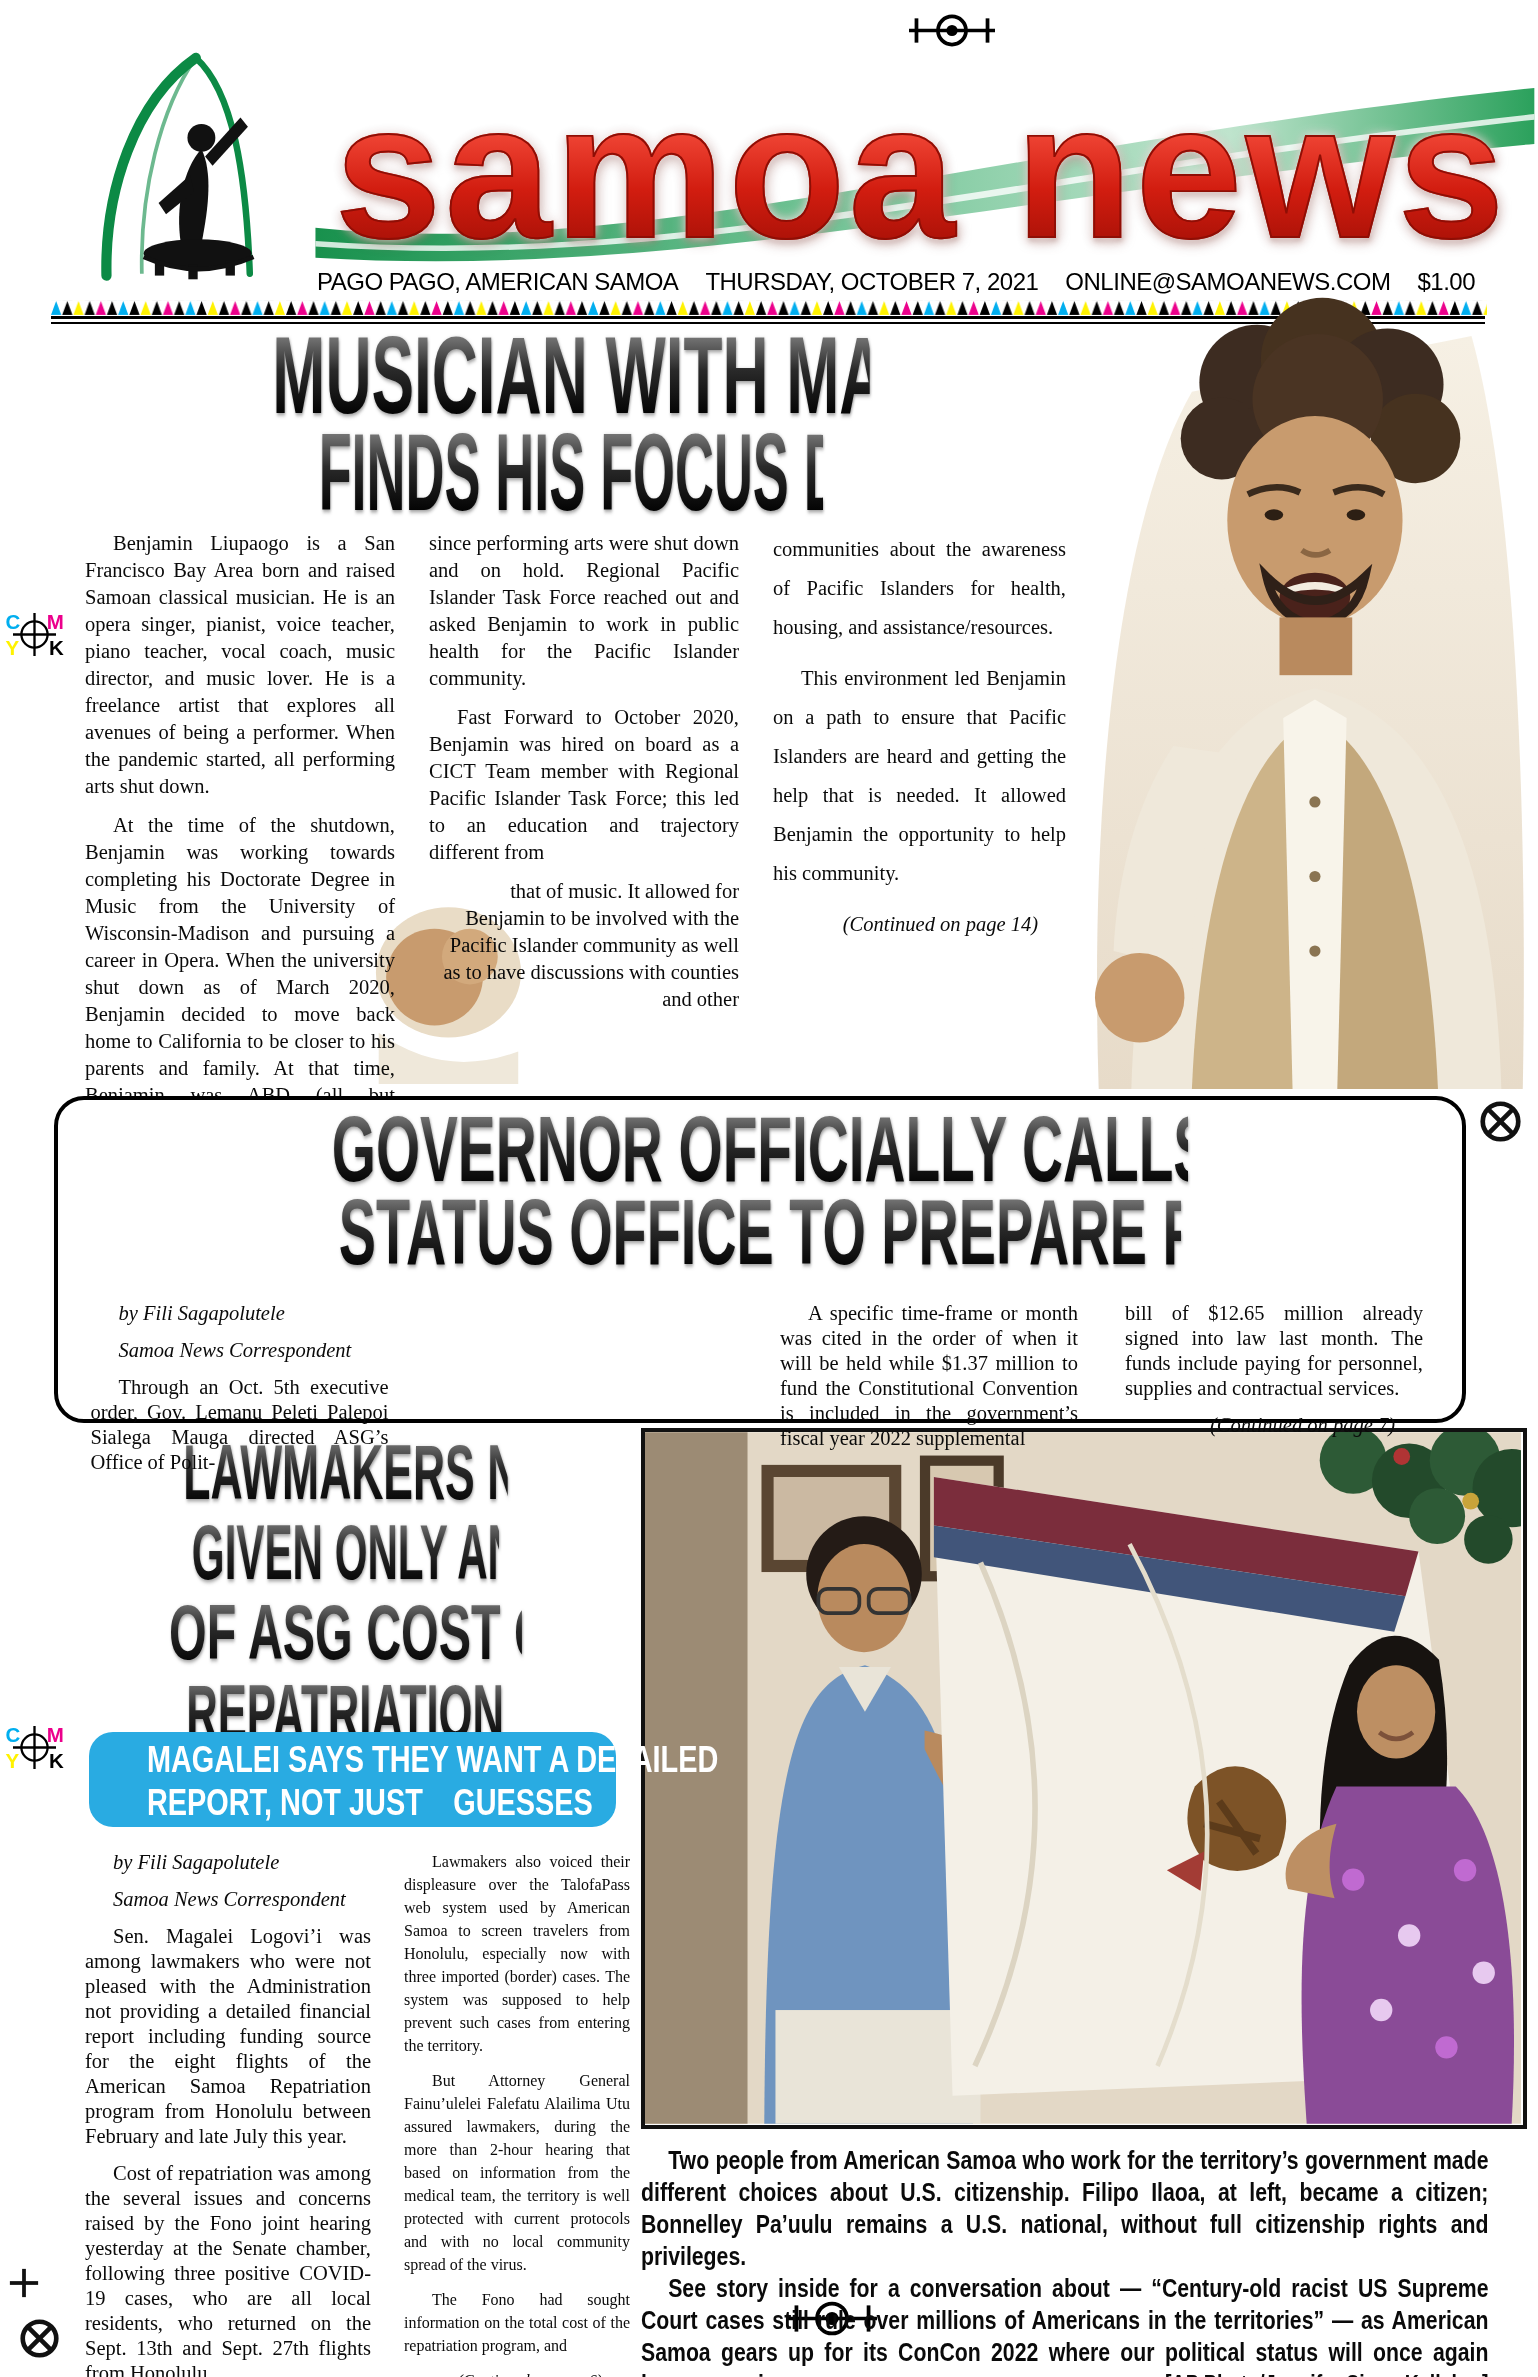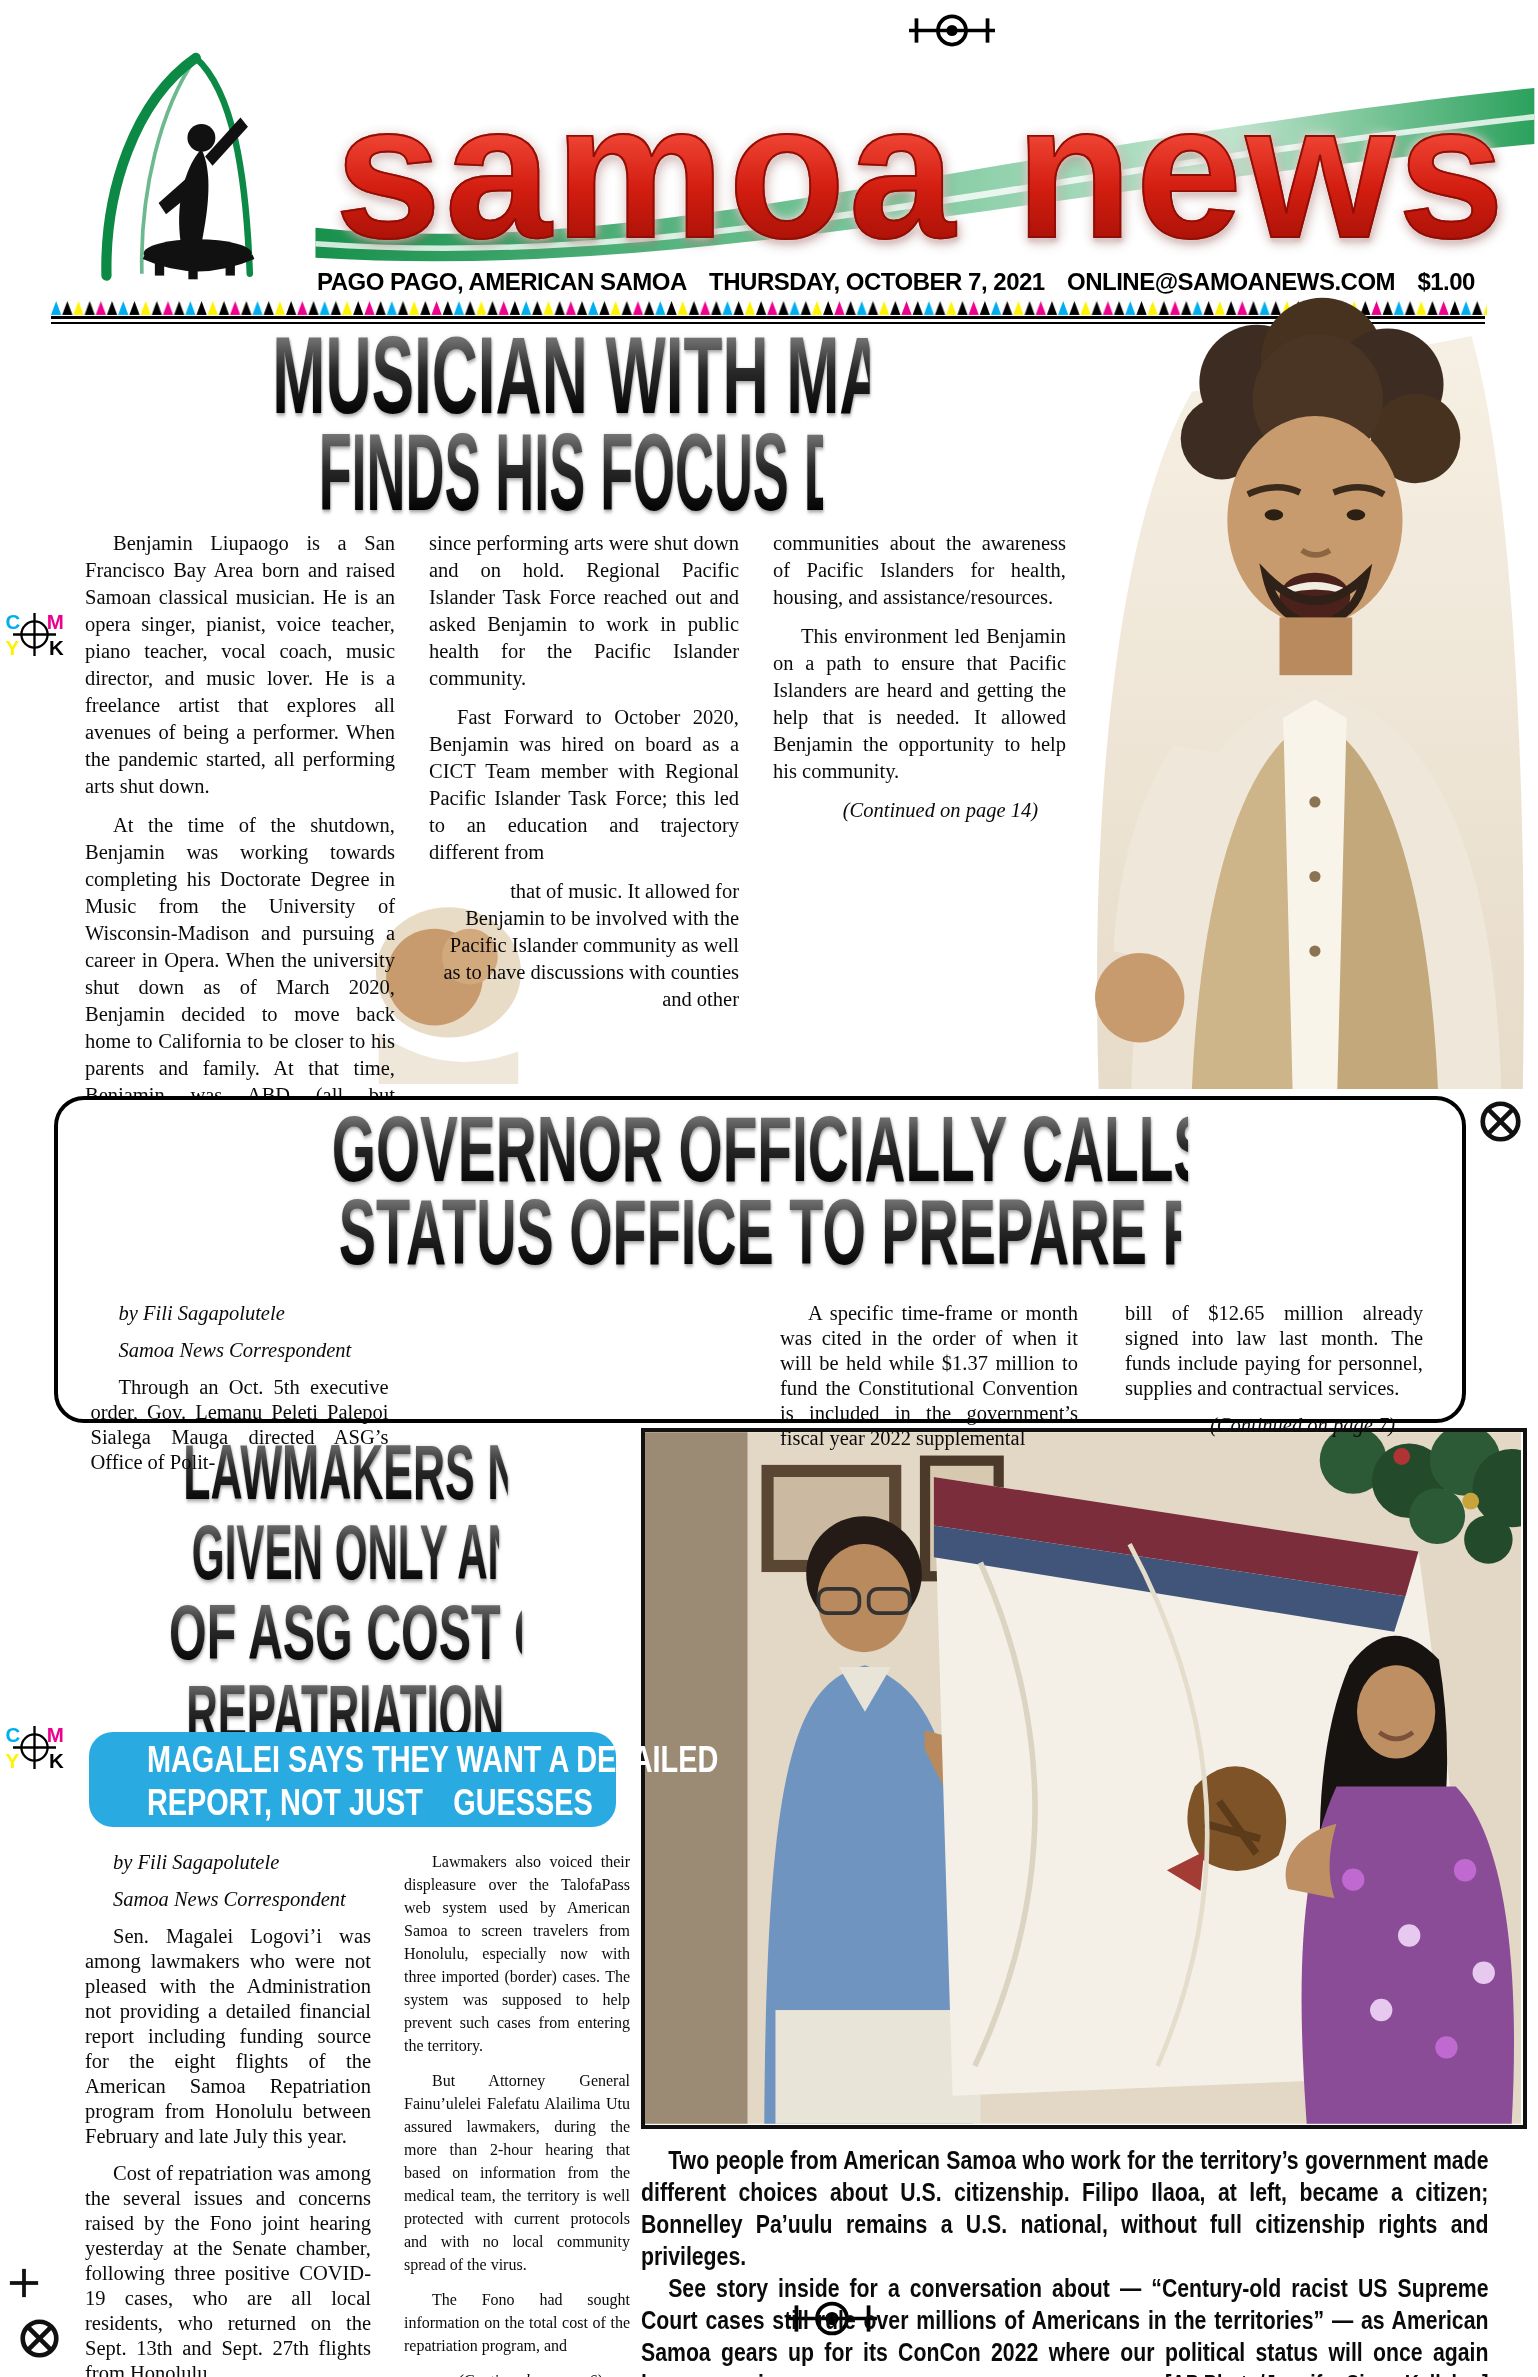--- a/index.html
+++ b/index.html
@@ -17,21 +17,21 @@
     font-size:191px;line-height:186px;letter-spacing:3.7px;white-space:nowrap;
     background:linear-gradient(180deg,#ff9d8d 0%,#ef4434 30%,#d21d10 60%,#9c0d04 100%);
     -webkit-background-clip:text;background-clip:text;color:transparent;
     -webkit-text-stroke:1.9px #8f0e05;
     filter:drop-shadow(0 0 5.6px rgba(255,255,255,.95)) drop-shadow(1.9px 3.7px 2.8px rgba(100,20,10,.45));
     margin-left:13px;
   }
   .info-row{
     position:absolute;left:317px;top:268px;width:1158px;z-index:3;
     display:flex;justify-content:space-between;align-items:baseline;
-    font-family:"Liberation Sans",sans-serif;font-weight:bold;font-size:24px;
+    font-family:"Liberation Sans",sans-serif;font-weight:normal;font-size:24px;
     letter-spacing:-0.5px;color:#000;
   }
   .rule{position:absolute;left:51px;top:316px;width:1434px;height:2.8px;background:#fff;
         border-top:3.7px solid #000;border-bottom:2.8px solid #000;z-index:1;}
 
   
   .hl{
     display:block;text-align:center;white-space:nowrap;
     font-family:"Liberation Sans",sans-serif;font-weight:bold;
     background:linear-gradient(180deg,#8d8d8d 0%,#2a2a2a 45%,#000 95%);
@@ -198,21 +198,21 @@
   <div class="col" style="left:73px;top:518px;width:334px;font-size:20.5px;line-height:27px;">
     <p>Benjamin Liupaogo is a San Francisco Bay Area born and raised Samoan classical musician. He is an opera singer, pianist, voice teacher, piano teacher, vocal coach, music director, and music lover. He is a freelance artist that explores all avenues of being a performer. When the pandemic started, all performing arts shut down.</p>
     <p>At the time of the shutdown, Benjamin was working towards completing his Doctorate Degree in Music from the University of Wisconsin-Madison and pursuing a career in Opera. When the university shut down as of March 2020, Benjamin decided to move back home to California to be closer to his parents and family. At that time, Benjamin was ABD (all but dissertation) for his Doctoral Degree.</p>
     <p>When Benjamin moved back, he pursued other avenues</p>
   </div>
   <div class="col" style="left:417px;top:518px;width:334px;font-size:20.5px;line-height:27px;">
     <p class="noind">since performing arts were shut down and on hold. Regional Pacific Islander Task Force reached out and asked Benjamin to work in public health for the Pacific Islander community.</p>
     <p>Fast Forward to October 2020, Benjamin was hired on board as a CICT Team member with Regional Pacific Islander Task Force; this led to an education and trajectory different from</p>
     <p class="noind" style="text-align:right;">that of music. It allowed for Benjamin to be involved with the Pacific Islander community as well as to have discussions with counties and other</p>
   </div>
-  <div class="col" style="left:761px;top:518px;width:317px;font-size:20.5px;line-height:27px;">
+  <div class="col" style="left:761px;top:518px;width:317px;font-size:20.5px;line-height:39px;">
     <p class="noind">communities about the awareness of Pacific Islanders for health, housing, and assistance/resources.</p>
     <p>This environment led Benjamin on a path to ensure that Pacific Islanders are heard and getting the help that is needed. It allowed Benjamin the opportunity to help his community.</p>
     <p class="noind cont" style="text-align:right;padding-left:9.3px;">(Continued on page 14)</p>
   </div>
 </section>
 
 <section class="gov-box">
   <span class="hl" style="position:absolute;left:0;right:0;top:5.6px;font-size:93px;line-height:86px;transform:scaleX(.61);">GOVERNOR OFFICIALLY CALLS FOR POLITICAL</span>
   <span class="hl" style="position:absolute;left:0;right:0;top:89px;font-size:93px;line-height:86px;transform:scaleX(.60);">STATUS OFFICE TO PREPARE FOR CONCON 2022</span>
 

